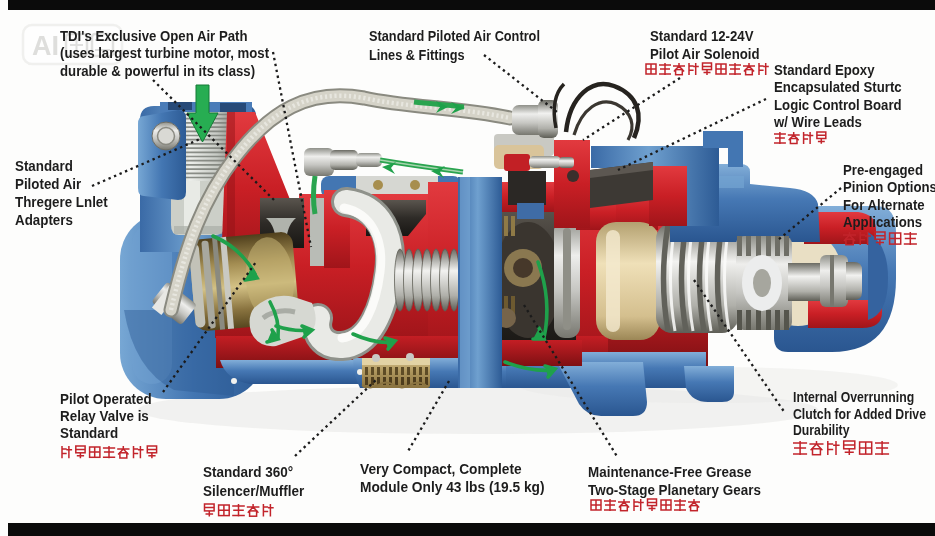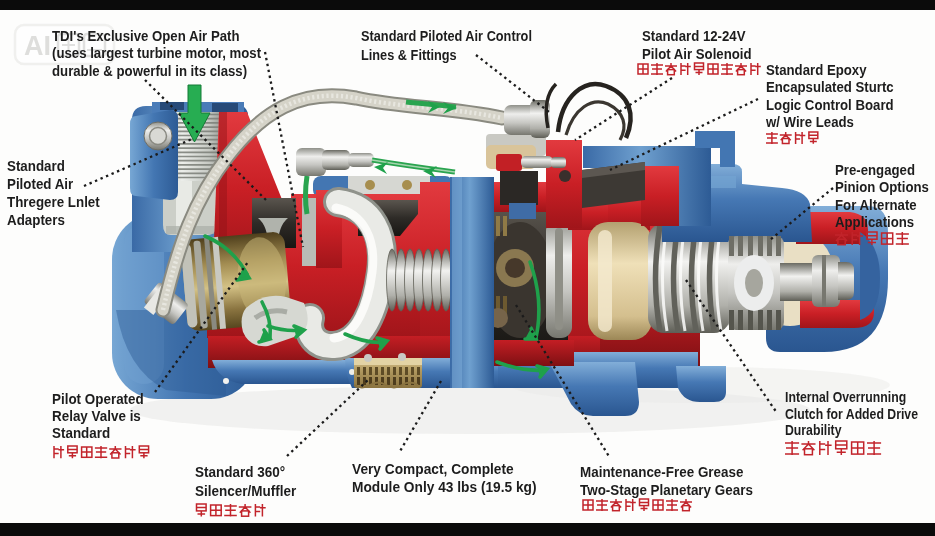--- a/index.html
+++ b/index.html
@@ -1,15 +1,15 @@
 <!DOCTYPE html>
 <html><head><meta charset="utf-8">
 <style>
 html,body{margin:0;padding:0;width:935px;height:536px;overflow:hidden;background:#fdfdfc;}
-#stage{position:relative;width:895px;height:536px;font-family:"Liberation Sans",sans-serif;}
+#stage{position:relative;width:895px;height:536px;font-family:"Liberation Sans",sans-serif;margin-left:8px;}
 .bar{position:absolute;left:0;width:935px;background:#0b0b0b;}
 .lb{position:absolute;font-weight:bold;color:#1d1d1d;white-space:nowrap;transform-origin:left top;}
 svg{position:absolute;left:0;top:0;}
 </style></head>
 <body>
 <div id="stage">
 <svg width="935" height="536" viewBox="0 0 935 536">
 
 <defs>
 <linearGradient id="blV" x1="0" y1="0" x2="0" y2="1">

